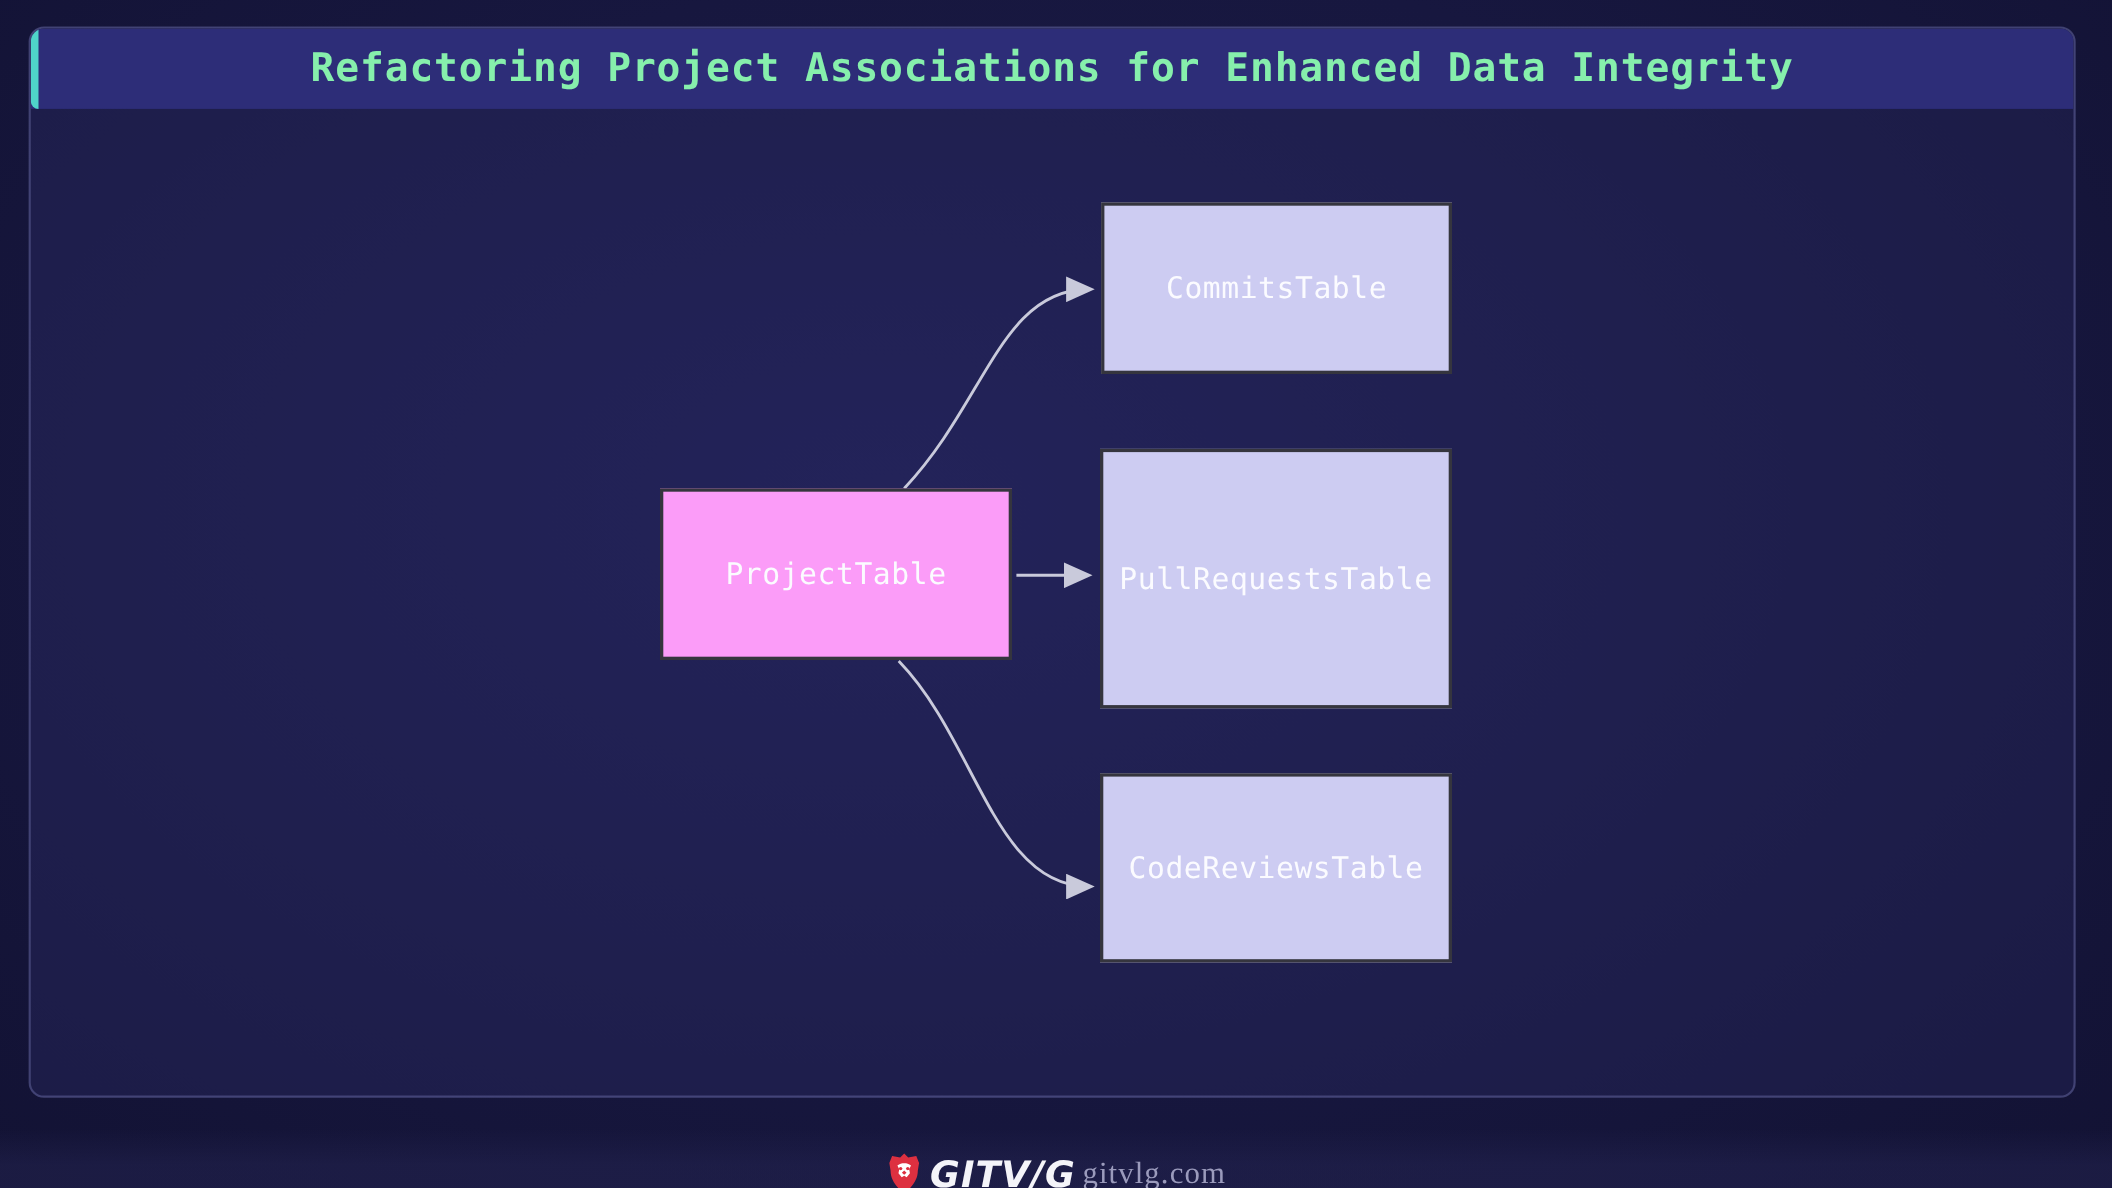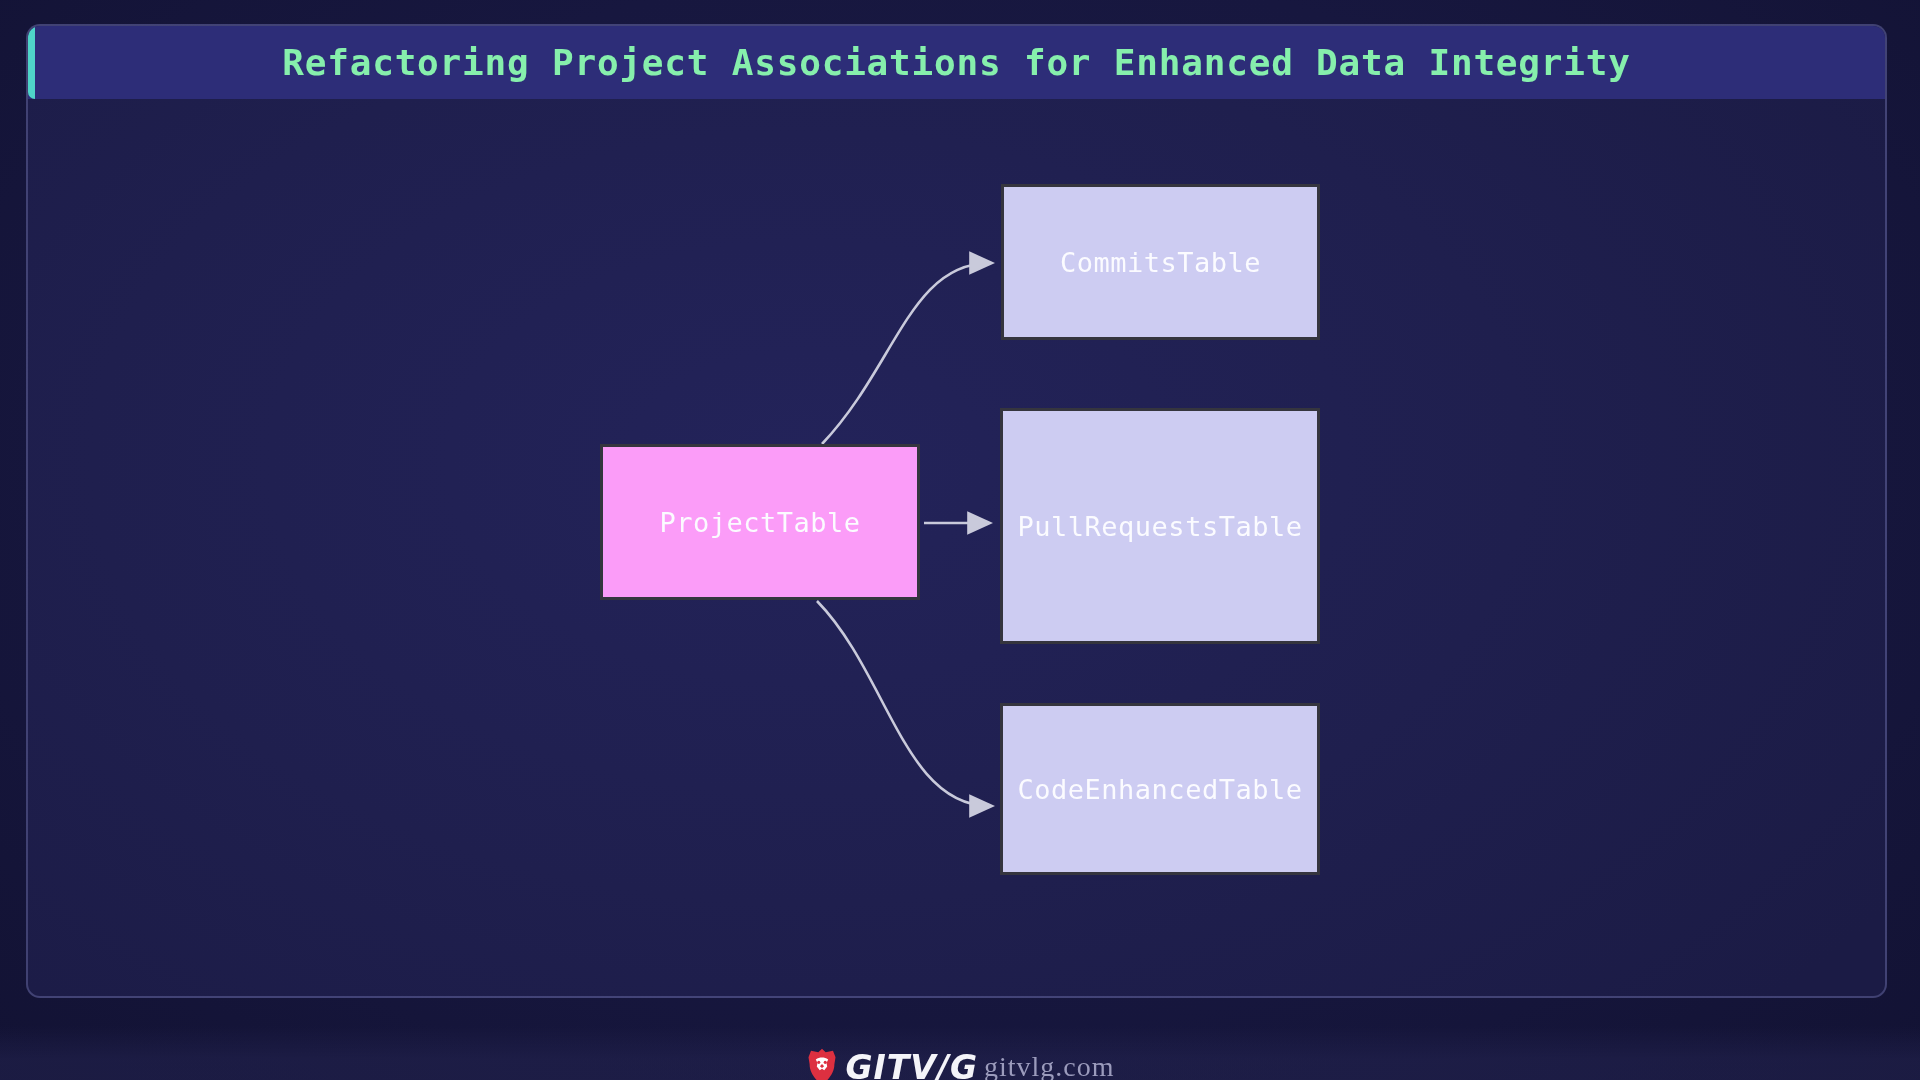--- a/index.html
+++ b/index.html
@@ -154,21 +154,21 @@
 </div>
 
 <div class="node node-lavender" id="node-pulls">
   <span>Pull</span>
   <span>Requests</span>
   <span>Table</span>
 </div>
 
 <div class="node node-lavender" id="node-reviews">
   <span>Code</span>
-  <span>Enhanced</span>
+  <span>Reviews</span>
   <span>Table</span>
 </div>
 
 <div class="footer">
   <svg class="lion" viewBox="0 0 24 27">
     <path fill="#dd3040" d="M12 0.5 L14.6 3.1 L19.8 2.0 L21.6 6.6 L20.8 11.6 C20.8 17.2 17.2 22.2 12 26.2 C6.8 22.2 3.2 17.2 3.2 11.6 L2.4 6.6 L4.2 2.0 L9.4 3.1 Z"></path>
     <path fill="#ffffff" d="M7.6 8.2 C9.0 7.2 10.4 6.8 12 6.8 C13.6 6.8 15.0 7.2 16.4 8.2 L15.2 10.6 L15.7 13.2 L13.6 15.8 L12 14.8 L10.4 15.8 L8.3 13.2 L8.8 10.6 Z"></path>
     <circle fill="#dd3040" cx="9.7" cy="10.2" r="1.1"></circle>
     <circle fill="#dd3040" cx="14.3" cy="10.2" r="1.1"></circle>
     <path fill="#dd3040" d="M12 11.4 L13.5 12.9 L12 14.2 L10.5 12.9 Z"></path>

